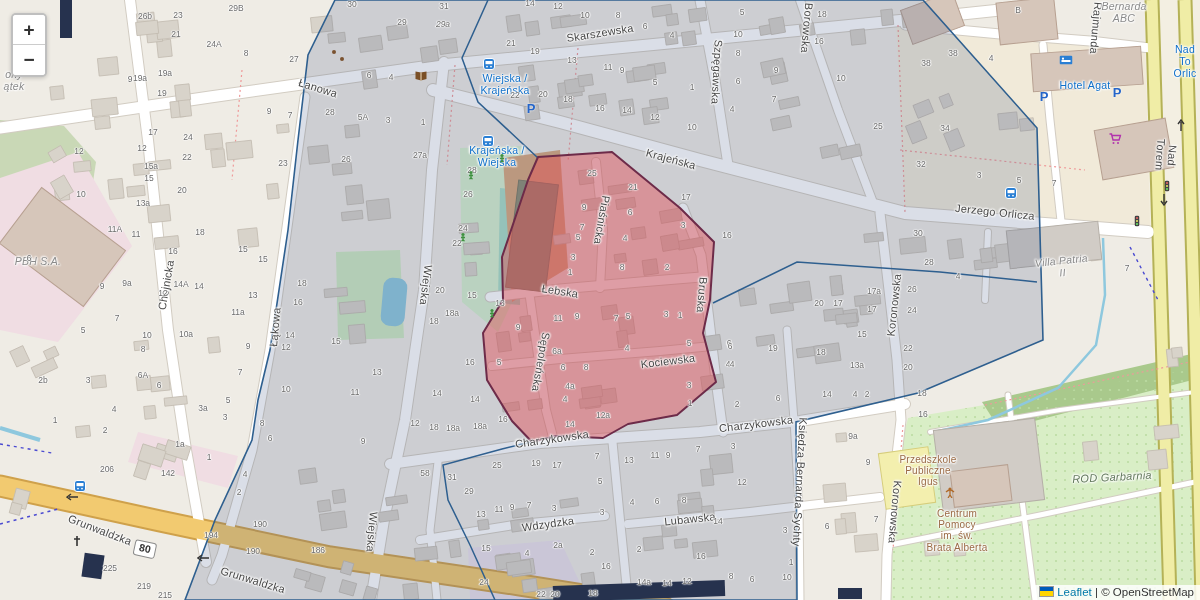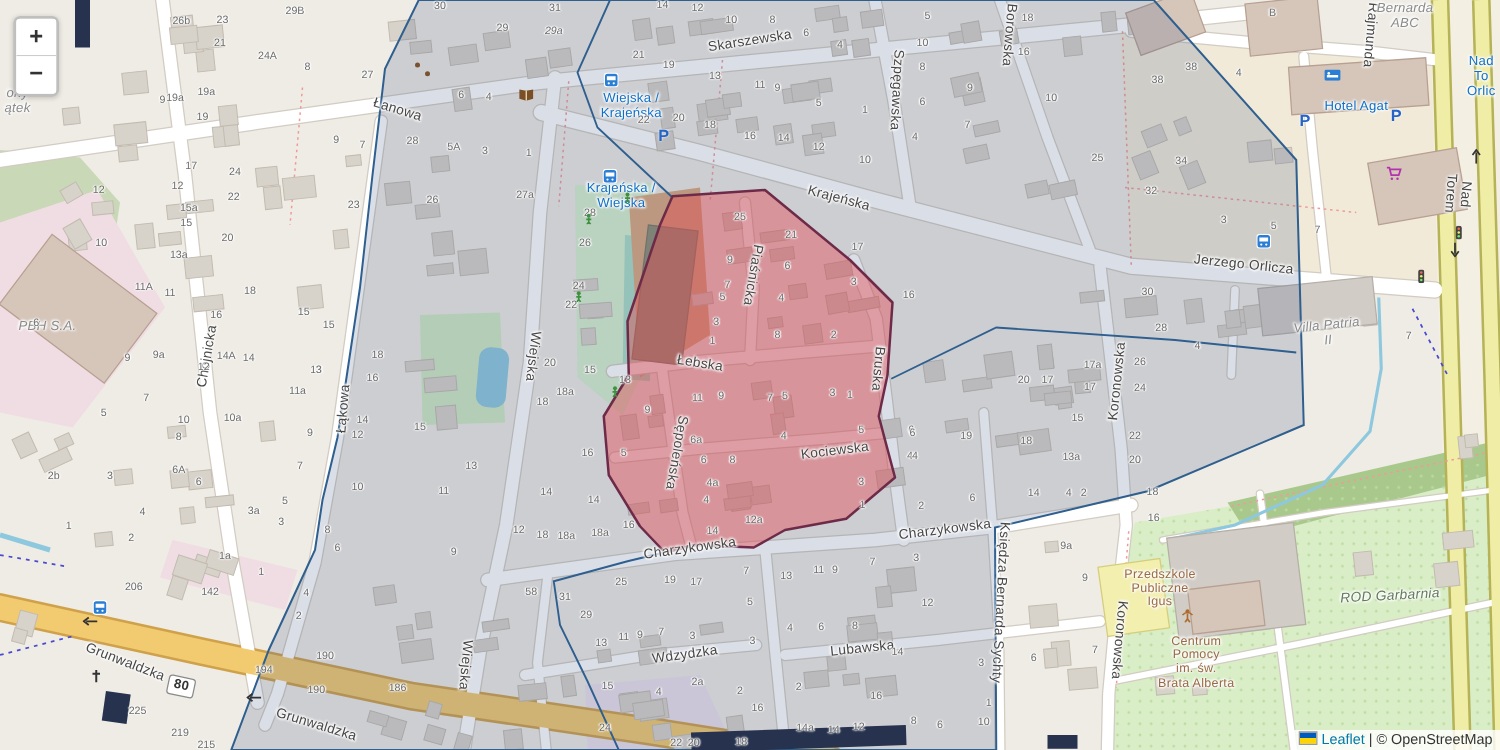--- a/index.html
+++ b/index.html
@@ -456,21 +456,21 @@
       <div class="num" style="left: 819px; top: 41px; transform: translate(-50%, -50%);">16</div>
       <div class="num" style="left: 776px; top: 70px; transform: translate(-50%, -50%);">9</div>
       <div class="num" style="left: 774px; top: 99px; transform: translate(-50%, -50%);">7</div>
       <div class="num" style="left: 841px; top: 78px; transform: translate(-50%, -50%);">10</div>
       <div class="num" style="left: 878px; top: 126px; transform: translate(-50%, -50%);">25</div>
       <div class="num" style="left: 1018px; top: 10px; transform: translate(-50%, -50%);">B</div>
       <div class="num" style="left: 926px; top: 63px; transform: translate(-50%, -50%);">38</div>
       <div class="num" style="left: 953px; top: 53px; transform: translate(-50%, -50%);">38</div>
       <div class="num" style="left: 991px; top: 58px; transform: translate(-50%, -50%);">4</div>
       <div class="num" style="left: 945px; top: 128px; transform: translate(-50%, -50%);">34</div>
-      <div class="num" style="left: 921px; top: 152px; transform: translate(-50%, -50%);">32</div>
+      <div class="num" style="left: 921px; top: 164px; transform: translate(-50%, -50%);">32</div>
       <div class="num" style="left: 592px; top: 173px; transform: translate(-50%, -50%);">25</div>
       <div class="num" style="left: 584px; top: 207px; transform: translate(-50%, -50%);">9</div>
       <div class="num" style="left: 582px; top: 227px; transform: translate(-50%, -50%);">7</div>
       <div class="num" style="left: 578px; top: 237px; transform: translate(-50%, -50%);">5</div>
       <div class="num" style="left: 573px; top: 257px; transform: translate(-50%, -50%);">3</div>
       <div class="num" style="left: 570px; top: 272px; transform: translate(-50%, -50%);">1</div>
       <div class="num" style="left: 633px; top: 187px; transform: translate(-50%, -50%);">21</div>
       <div class="num" style="left: 630px; top: 212px; transform: translate(-50%, -50%);">6</div>
       <div class="num" style="left: 625px; top: 238px; transform: translate(-50%, -50%);">4</div>
       <div class="num" style="left: 622px; top: 267px; transform: translate(-50%, -50%);">8</div>

